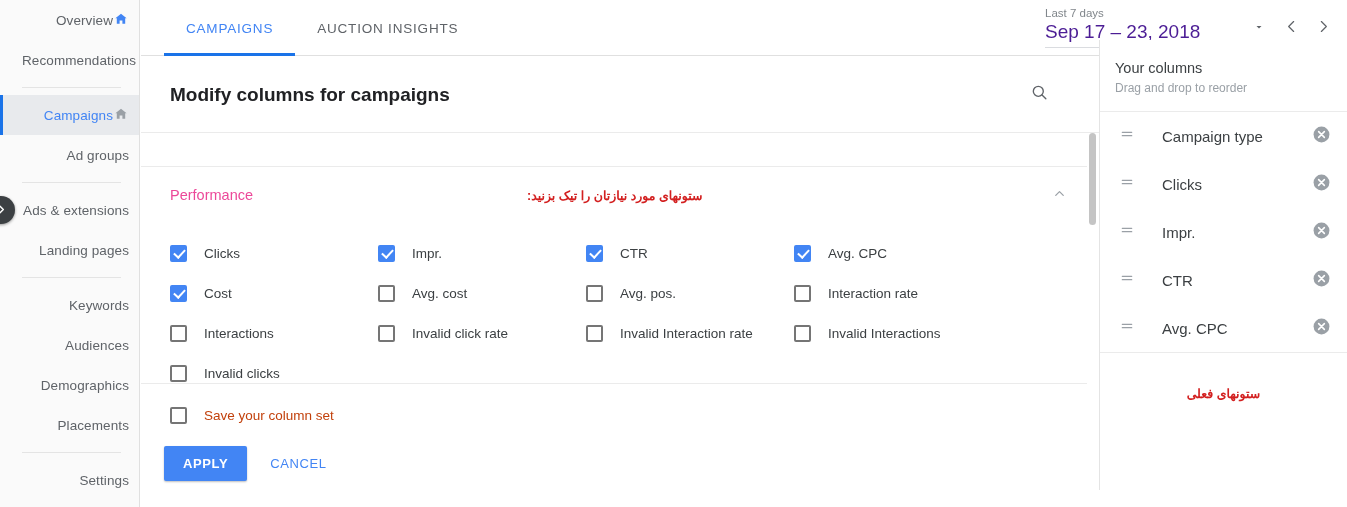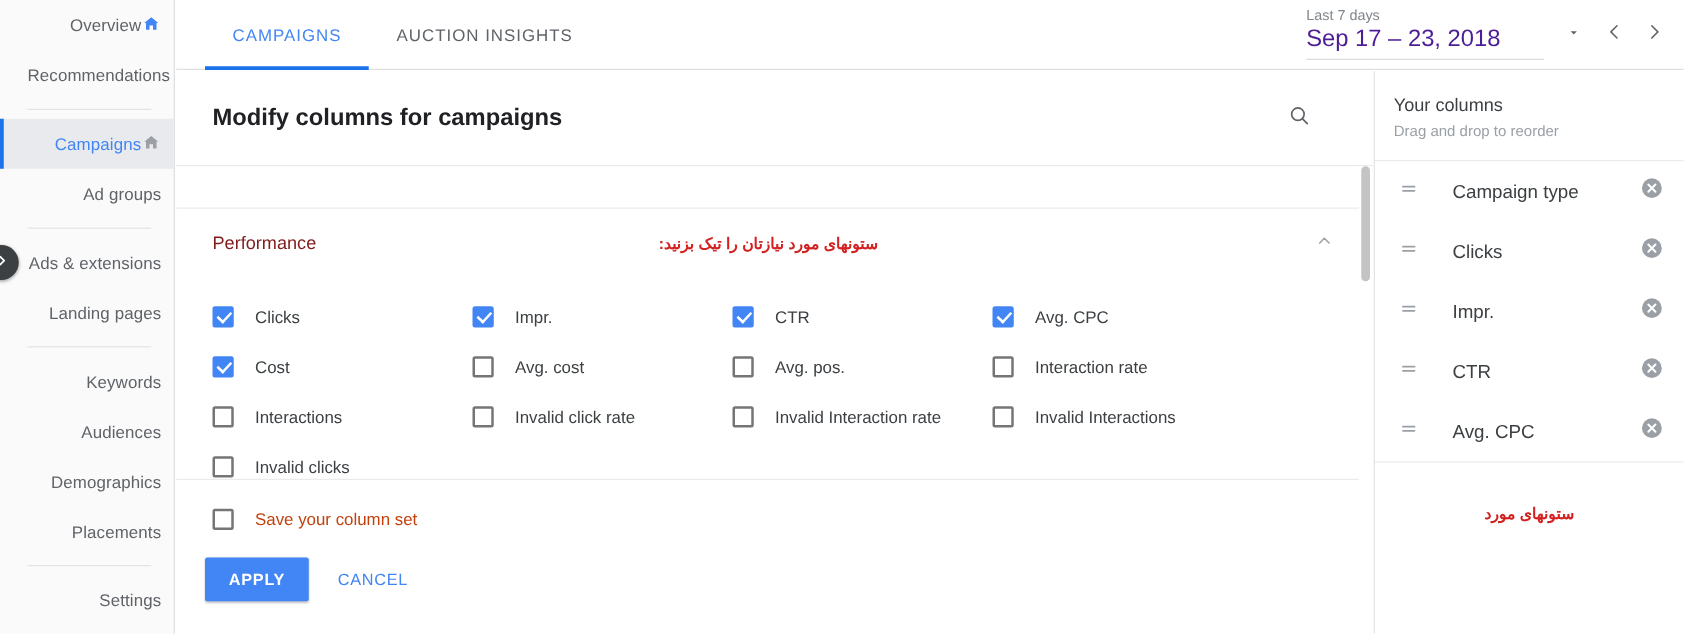--- a/index.html
+++ b/index.html
@@ -102,21 +102,21 @@
     cursor: pointer; margin-right: 22px;
   }
   #subbar { height: 34px; border-bottom: 1px solid #ebebeb; }
 
   #section-head {
     position: relative; height: 56px;
     display: flex; align-items: center;
     padding: 0 32px 0 29px;
     cursor: pointer;
   }
-  #section-title { font-size: 14.5px; color: #7f1d1d; text-align: right; }
+  #section-title { font-size: 14.5px; color: #ec4899; text-align: right; }
   #section-note {
     position: absolute; left: 386px; top: 50%;
     transform: translateY(-50%);
     font-size: 12.5px; color: #d32020; font-weight: 700;
     direction: rtl; white-space: nowrap;
   }
   #section-chevron { margin-left: auto; }
 
   #cb-grid {
     display: grid;
@@ -177,21 +177,21 @@
     width: 12px; height: 302px; background: #fff;
   }
   #scroll-thumb {
     position: absolute; right: 3px; top: 0px;
     width: 7px; height: 92px; border-radius: 4px;
     background: #c4c4c4; cursor: pointer;
   }
 
   
   #right {
-    position: absolute; left: 1099px; top: 57px;
+    position: absolute; left: 1099px; top: 40px;
     width: 248px; height: 450px;
     background: #fff; border-left: 1px solid #e4e4e4;
   }
   #right-head {
     padding: 17px 0 14px 15px;
     border-bottom: 1px solid #ebebeb;
   }
   #right-title { font-size: 14.5px; color: #3c4043; line-height: 22px; }
   #right-sub { font-size: 12px; color: #9aa0a6; line-height: 18px; }
   .col-row {
@@ -460,16 +460,16 @@
               <rect x="4" y="13.5" width="16" height="2" rx="1" fill="#9aa0a6"></rect>
             </svg></span>
           <span class="col-label">Avg. CPC</span>
           <span><svg width="19" height="19" viewBox="0 0 24 24">
               <circle cx="12" cy="12" r="10" fill="#9aa0a6"></circle>
               <path d="M8.4 8.4l7.2 7.2M15.6 8.4l-7.2 7.2" stroke="#fff" stroke-width="2" stroke-linecap="round"></path>
             </svg></span>
         </div>
       </div>
     <div id="right-divider"></div>
-    <div id="right-note">ستونهای مورد</div>
+    <div id="right-note">ستونهای فعلی</div>
   </aside>
 
 </div>
 
 </body></html>

